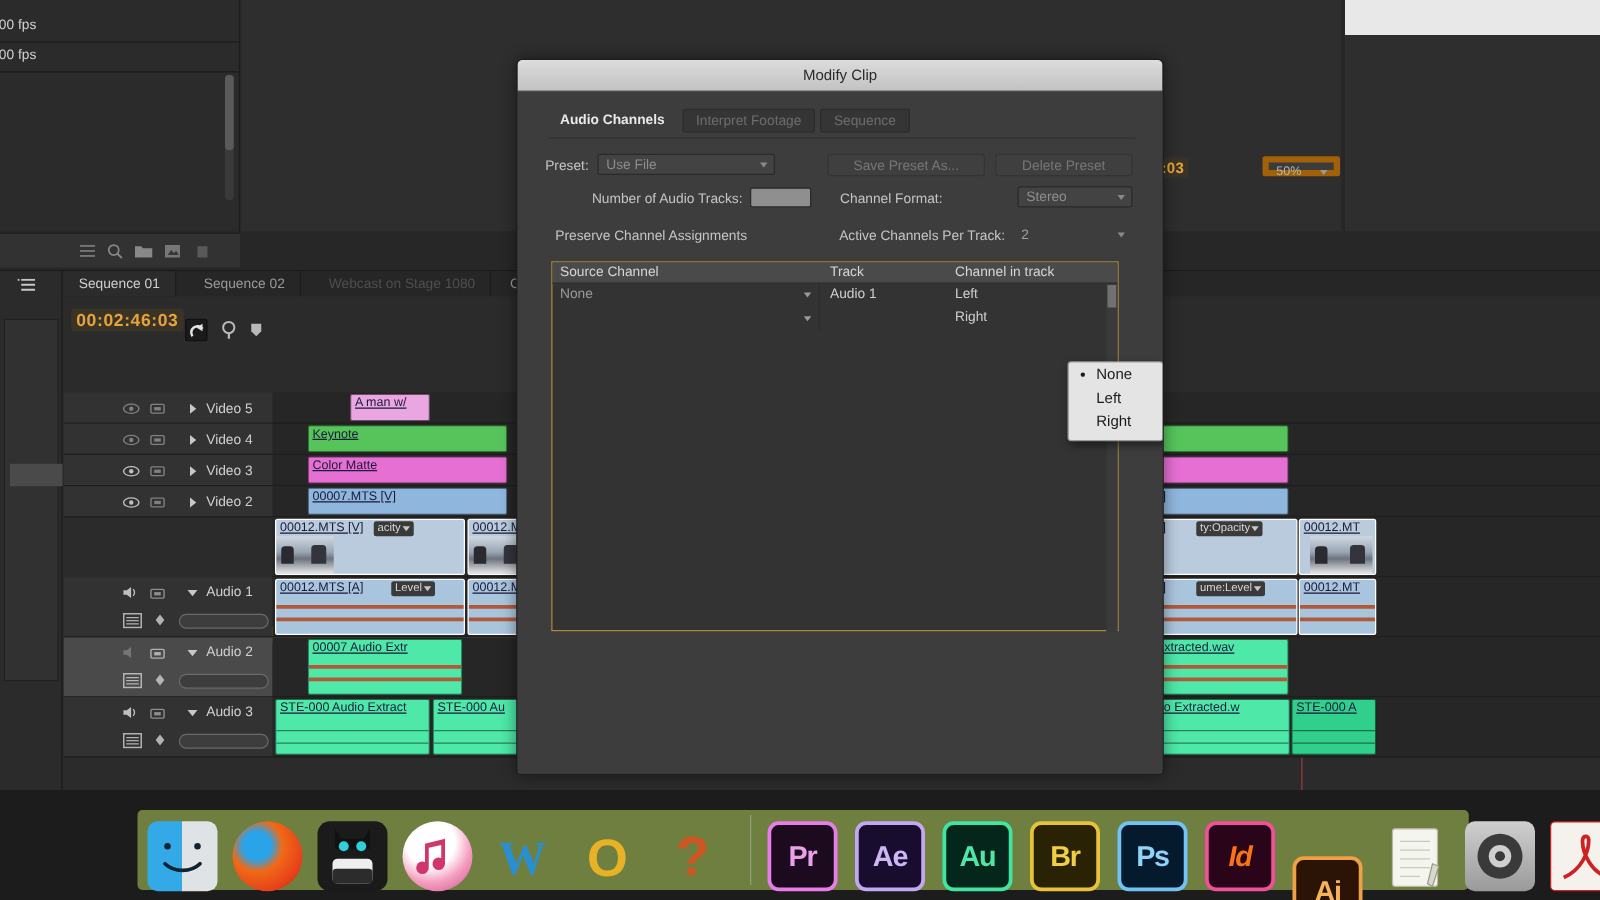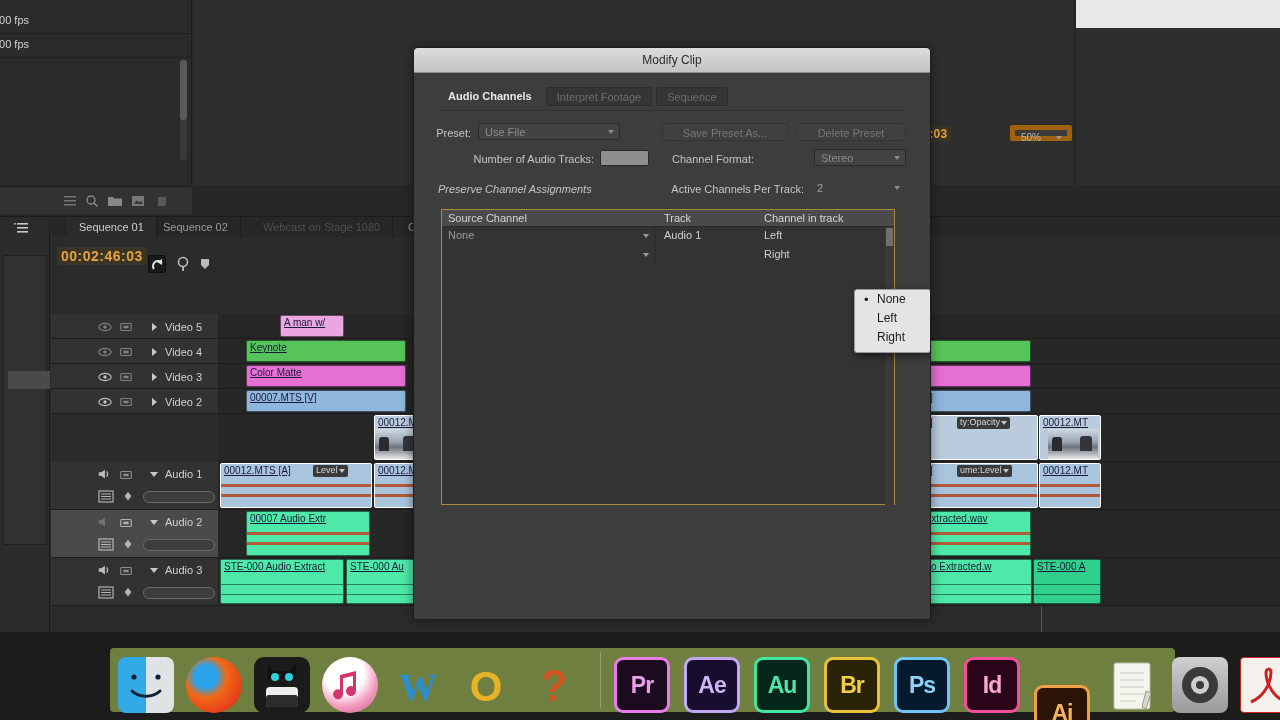--- a/index.html
+++ b/index.html
@@ -196,21 +196,21 @@
               <rect x="3" y="8" width="11" height="1.6"></rect>
               <rect x="0" y="0" width="1.6" height="1.6"></rect>
             </g>
         </svg>
         <div class="tl-sidebar-box">
           <div class="tl-sidebar-sel"></div>
         </div>
       </div>
 
       <div class="tl-tabs">
-        <div class="tl-tab active" style="left:0px;margin-left:16px;">Sequence 01</div>
+        <div class="tl-tab active" style="left:0px;">Sequence 01</div>
         <div class="tl-tab" style="left:100px;">Sequence 02</div>
         <div class="tl-tab dim" style="left:200px;">Webcast on Stage 1080</div>
         <div class="tl-tab" style="left:345px;">Co</div>
       </div>
 
       <div class="tl-head"></div>
       <div class="tl-tc">00:02:46:03</div>
 
       <div class="tool-btn sel" style="left:148px;">
         <svg viewBox="0 0 18 18" width="18" height="18">
@@ -393,20 +393,25 @@
       <div class="trk-lane" style="top:172px;height:25px;">
         <div class="clip" style="left:28px;top:1px;width:160px;height:22px;background:#8fb6dd;">
           <span class="cname">00007.MTS [V]</span>
         </div>
         <div class="clip" style="left:698px;top:1px;width:115px;height:22px;background:#8fb6dd;">
           <span class="cname" style="left:-12px;">TS [V]</span>
         </div>
       </div>
 
       <div class="trk-lane" style="top:197px;height:48px;">
+        <div class="clip" style="left:2px;top:1px;width:152px;height:45px;background:#b9cbdd;border:1px solid #fff;">
+          <span class="cname">00012.MTS [V]</span>
+          <span class="cbadge" style="left:78px;"><span>acity</span><i class="ar"></i></span>
+          <div class="thumb"></div>
+        </div>
         <div class="clip" style="left:156px;top:1px;width:96px;height:45px;background:#b9cbdd;border:1px solid #fff;">
           <span class="cname">00012.MTS</span>
           <div class="thumb"></div>
         </div>
         <div class="clip" style="left:698px;top:1px;width:122px;height:45px;background:#b9cbdd;border:1px solid #fff;">
           <span class="cname" style="left:-12px;">TS [V]</span>
           <span class="cbadge" style="left:40px;"><span>ty:Opacity</span><i class="ar"></i></span>
         </div>
         <div class="clip" style="left:821px;top:1px;width:62px;height:45px;background:#b9cbdd;border:1px solid #fff;">
           <span class="cname">00012.MT</span>
@@ -499,21 +504,21 @@
       <div class="fbtn" style="left:382px; top:49px; width:110px;">Delete Preset</div>
 
       <div class="flabel" style="left:0px; top:79px; width:180px;">Number of Audio Tracks:</div>
       <div class="finput" style="left:186px; top:76px; width:49px;"></div>
       <div class="flabel" style="left:210px; top:79px; width:130px;">Channel Format:</div>
       <div class="fselect" style="left:400px; top:75px; width:92px;">
         <span>Stereo</span>
         <i class="ar"></i>
       </div>
 
-      <div class="flabel" style="left:0px; top:109px; width:190px; text-align:left; padding-left:24px;font-style:italic;">Preserve Channel Assignments</div>
+      <div class="flabel" style="left:0px; top:109px; width:190px; text-align:center; padding-left:24px;">Preserve Channel Assignments</div>
       <div class="flabel" style="left:214px; top:109px; width:176px;">Active Channels Per Track:</div>
       <div class="fselect" style="left:396px; top:105px; width:96px; background:transparent; border-color:transparent;">
         <span style="color:#a0a0a0;">2</span>
         <i class="ar"></i>
       </div>
     </div>
 
     <div class="chbox" style="left:27px; top:161px;">
       <div class="chead">
         <span style="left:6px;">Source Channel</span>
@@ -600,21 +605,21 @@
   <div class="di cc" style="left:754px;background:#05261b;border-color:#3fe5a0;">
     <span style="color:#4fe6a8;">Au</span>
   </div>
   <div class="di cc" style="left:824px;background:#2a2205;border-color:#e8c33a;">
     <span style="color:#f0cf46;">Br</span>
   </div>
   <div class="di cc" style="left:894px;background:#061a2e;border-color:#6fc4f5;">
     <span style="color:#8fd4f8;">Ps</span>
   </div>
   <div class="di cc" style="left:964px;background:#2a0418;border-color:#f0509a;">
-    <span style="color:#f9a8d4;">Id</span>
+    <span style="color:#f97316;font-style:italic;">Id</span>
   </div>
   <div class="di cc" style="left:1034px;background:#2b1405;border-color:#f0a045;margin-top:28px;">
     <span style="color:#f5b45c;">Ai</span>
   </div>
 
   <div class="di" style="left:1104px;background:transparent;">
     <svg viewBox="0 0 56 56" width="56" height="56">
         <rect x="10" y="6" width="36" height="46" rx="2" fill="#f5f5ef" stroke="#b9b9a8"></rect>
         <g stroke="#c9c9bb">
           <path d="M16 16h24M16 23h24M16 30h24M16 37h24M16 44h16"></path>

